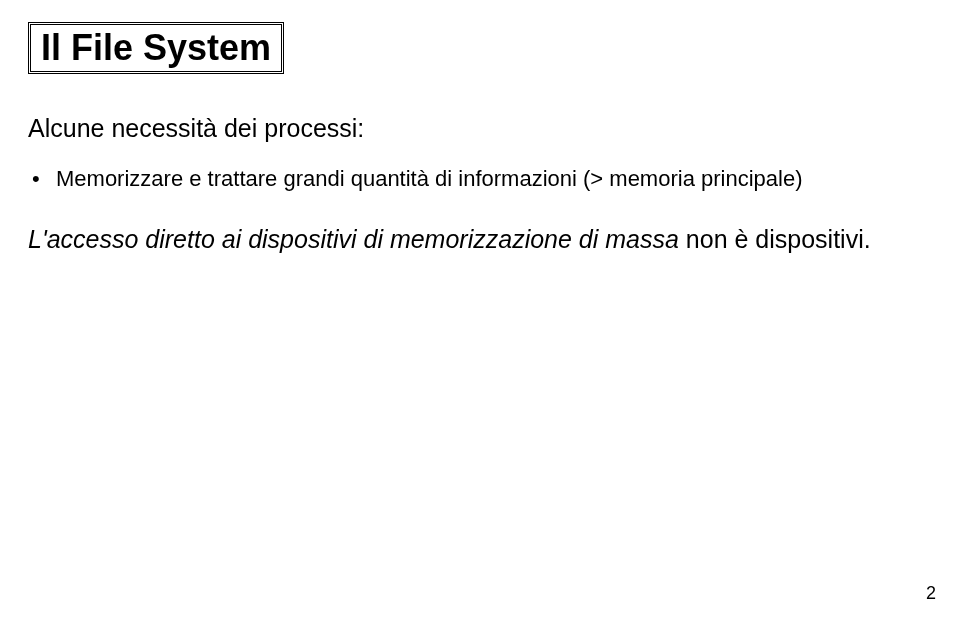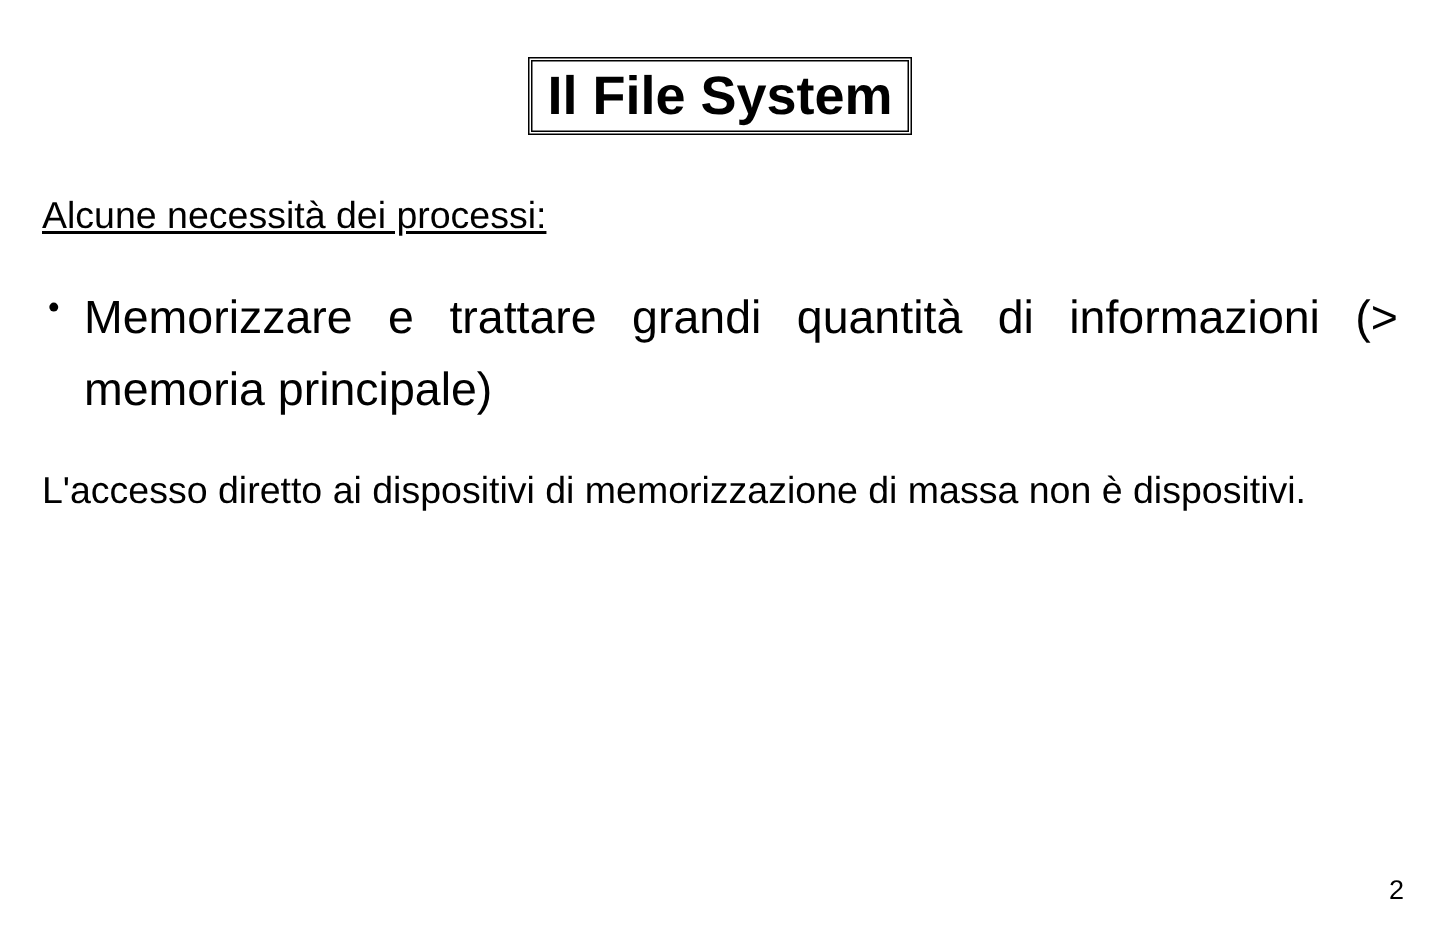--- a/index.html
+++ b/index.html
@@ -10,66 +10,65 @@
     body {
       width: 960px;
       height: 618px;
       background: #fff;
       font-family: "Trebuchet MS", "Lucida Sans", Verdana, sans-serif;
       color: #000;
       position: relative;
       padding: 20px 28px 0 28px;
     }
     .title-wrapper {
-      text-align: center;
       margin-bottom: 38px;
-      margin-top: 18px;
+      margin-top: 2px;
     }
     .title-box {
       display: inline-block;
       border: 1.5px solid #000;
       padding: 1px;
     }
     .title-inner {
       border: 1px solid #000;
       padding: 2px 10px;
       font-size: 36px;
       font-weight: bold;
     }
     .intro {
       font-size: 25px;
-      margin-bottom: 26px;
+      margin-bottom: 16px;
       line-height: 1.35;
-      text-decoration: underline;
     }
     ul.bullets {
       list-style: none;
       padding-left: 28px;
       margin-bottom: 26px;
     }
     ul.bullets li {
       position: relative;
-      font-size: 31px;
+      font-size: 22px;
       line-height: 1.55;
       text-align: justify;
       margin-bottom: 24px;
     }
     ul.bullets li::before {
       content: "•";
       position: absolute;
       left: -24px;
       top: 0;
       font-size: 22px;
     }
     .closing {
       font-size: 25px;
       line-height: 1.4;
       margin-top: 4px;
     }
     .closing .italic {
+      font-style: italic;
     }
     .page-num {
       position: absolute;
       bottom: 14px;
       right: 24px;
       font-size: 18px;
     }
   </style>
 </head>
 <body>

